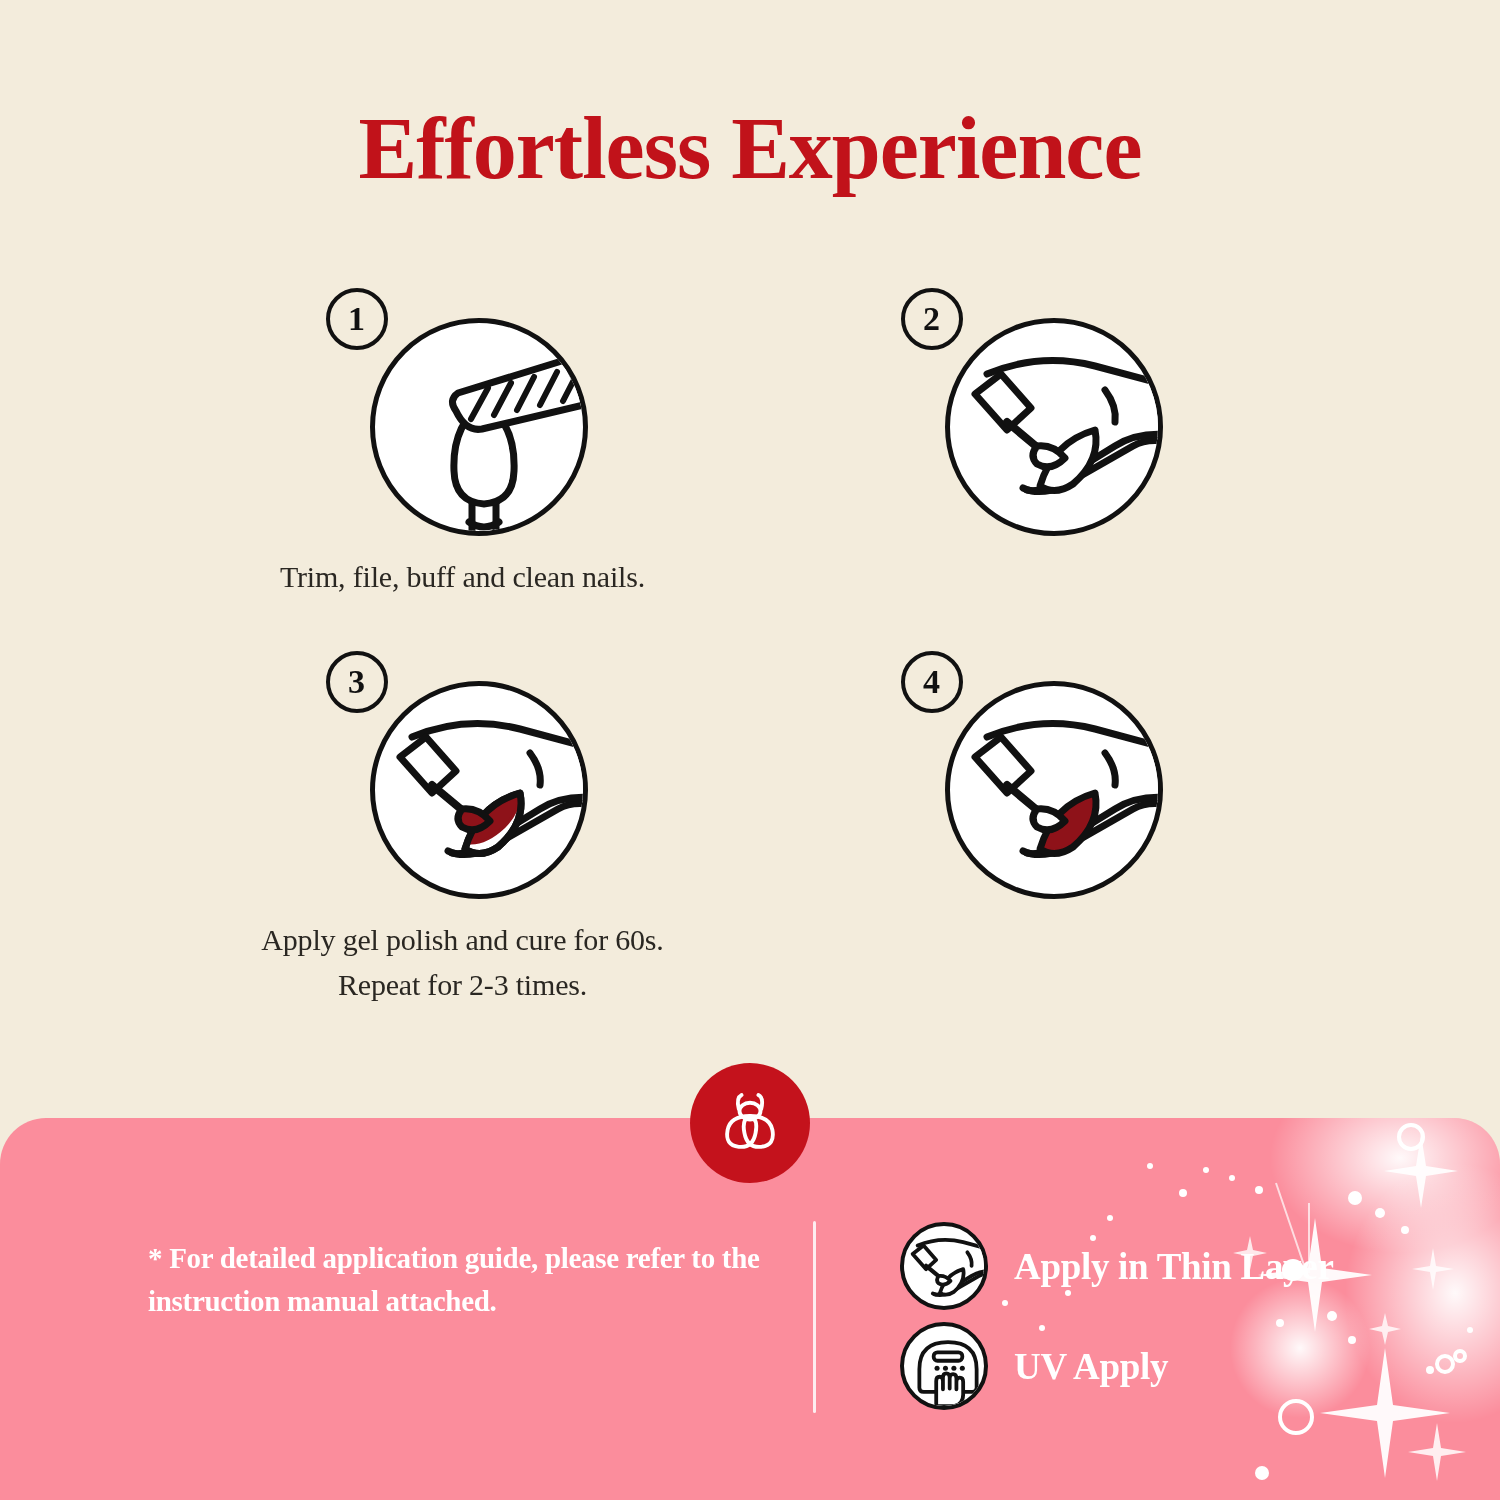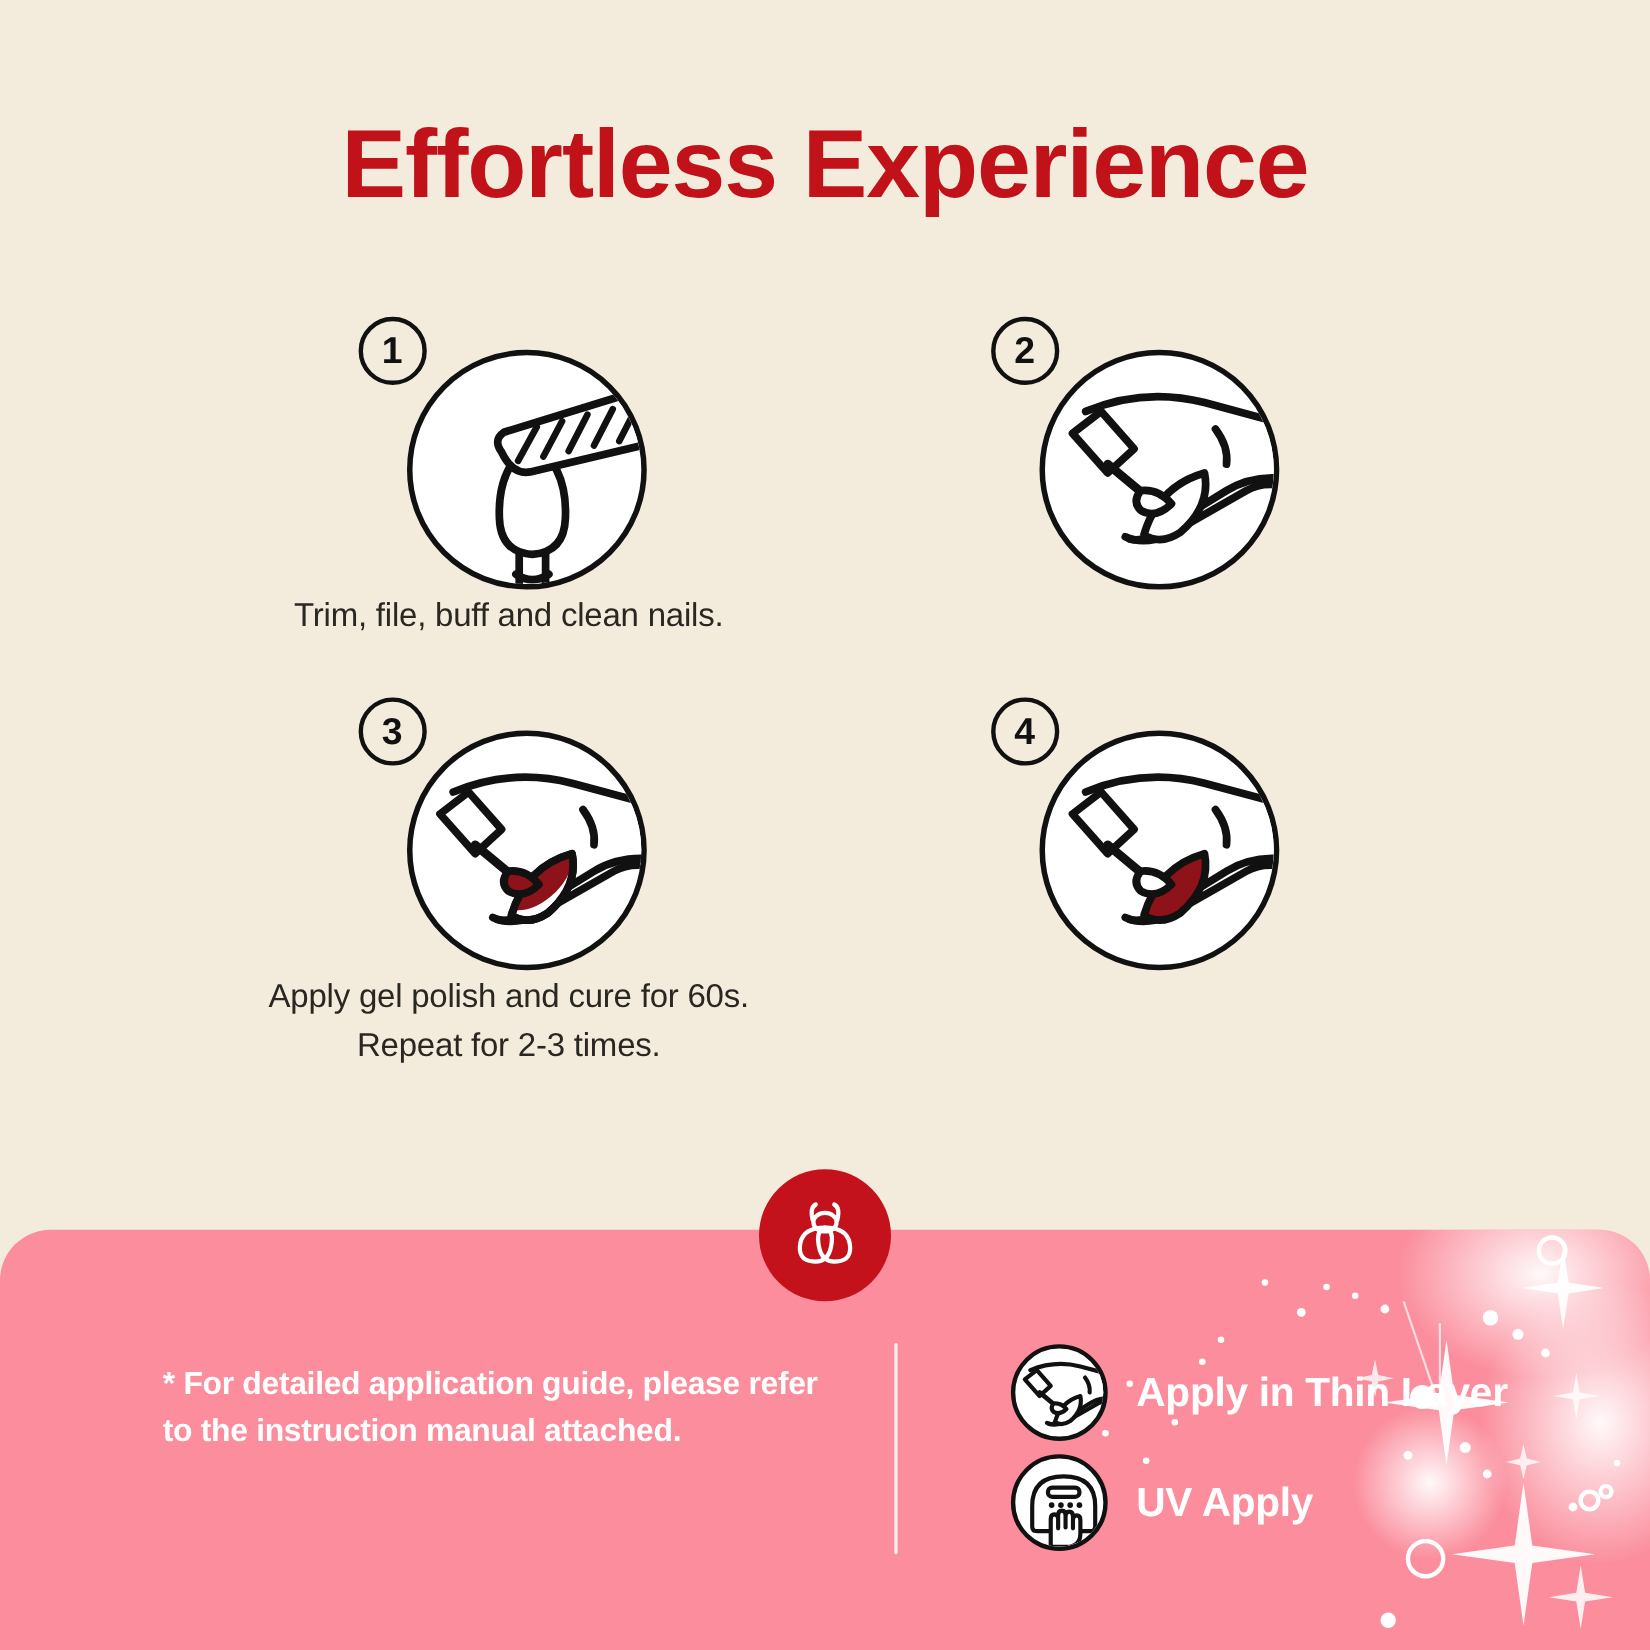--- a/index.html
+++ b/index.html
@@ -6,20 +6,21 @@
   * { box-sizing: border-box; margin: 0; padding: 0; }
   html, body {
     width: 1500px; height: 1500px;
     font-family: "Liberation Sans", sans-serif;
     overflow: hidden;
   }
   #page {
     position: relative;
     width: 1500px; height: 1260px;
     background: #f3ecdc;
+    font-family: Liberation Serif, serif;
   }
 
   
   #page-title {
     position: absolute;
     top: 103px; left: 0; width: 1500px;
     text-align: center;
     font-size: 88px;
     font-weight: 700;
     letter-spacing: -1px;
@@ -58,21 +59,21 @@
     width: 62px; height: 62px;
     border-radius: 50%;
     background: #f3ecdc;
     border: 4px solid #111111;
     display: flex; align-items: center; justify-content: center;
     font-size: 34px; font-weight: 700; color: #111111;
     z-index: 3;
     line-height: 1;
   }
   .step-caption {
-    margin-top: 0;
+    margin-top: 17px;
     width: 470px;
     text-align: center;
     font-size: 30px;
     line-height: 1.48;
     color: #2a2722;
     letter-spacing: -0.2px;
   }
 
   
   #bee-badge {
@@ -109,21 +110,21 @@
   #footer-divider {
     position: absolute;
     left: 813px; top: 1221px;
     width: 3px; height: 192px;
     background: #fdeef0;
     border-radius: 2px;
     z-index: 6;
   }
   #footer-features {
     position: absolute;
-    left: 919px; top: 1222px;
+    left: 900px; top: 1222px;
     display: flex; flex-direction: column;
     gap: 12px;
     z-index: 6;
   }
   .feature-row { display: flex; align-items: center; gap: 26px; }
   .feature-icon {
     width: 88px; height: 88px;
     border-radius: 50%;
     background: #ffffff;
     border: 4px solid #111111;

